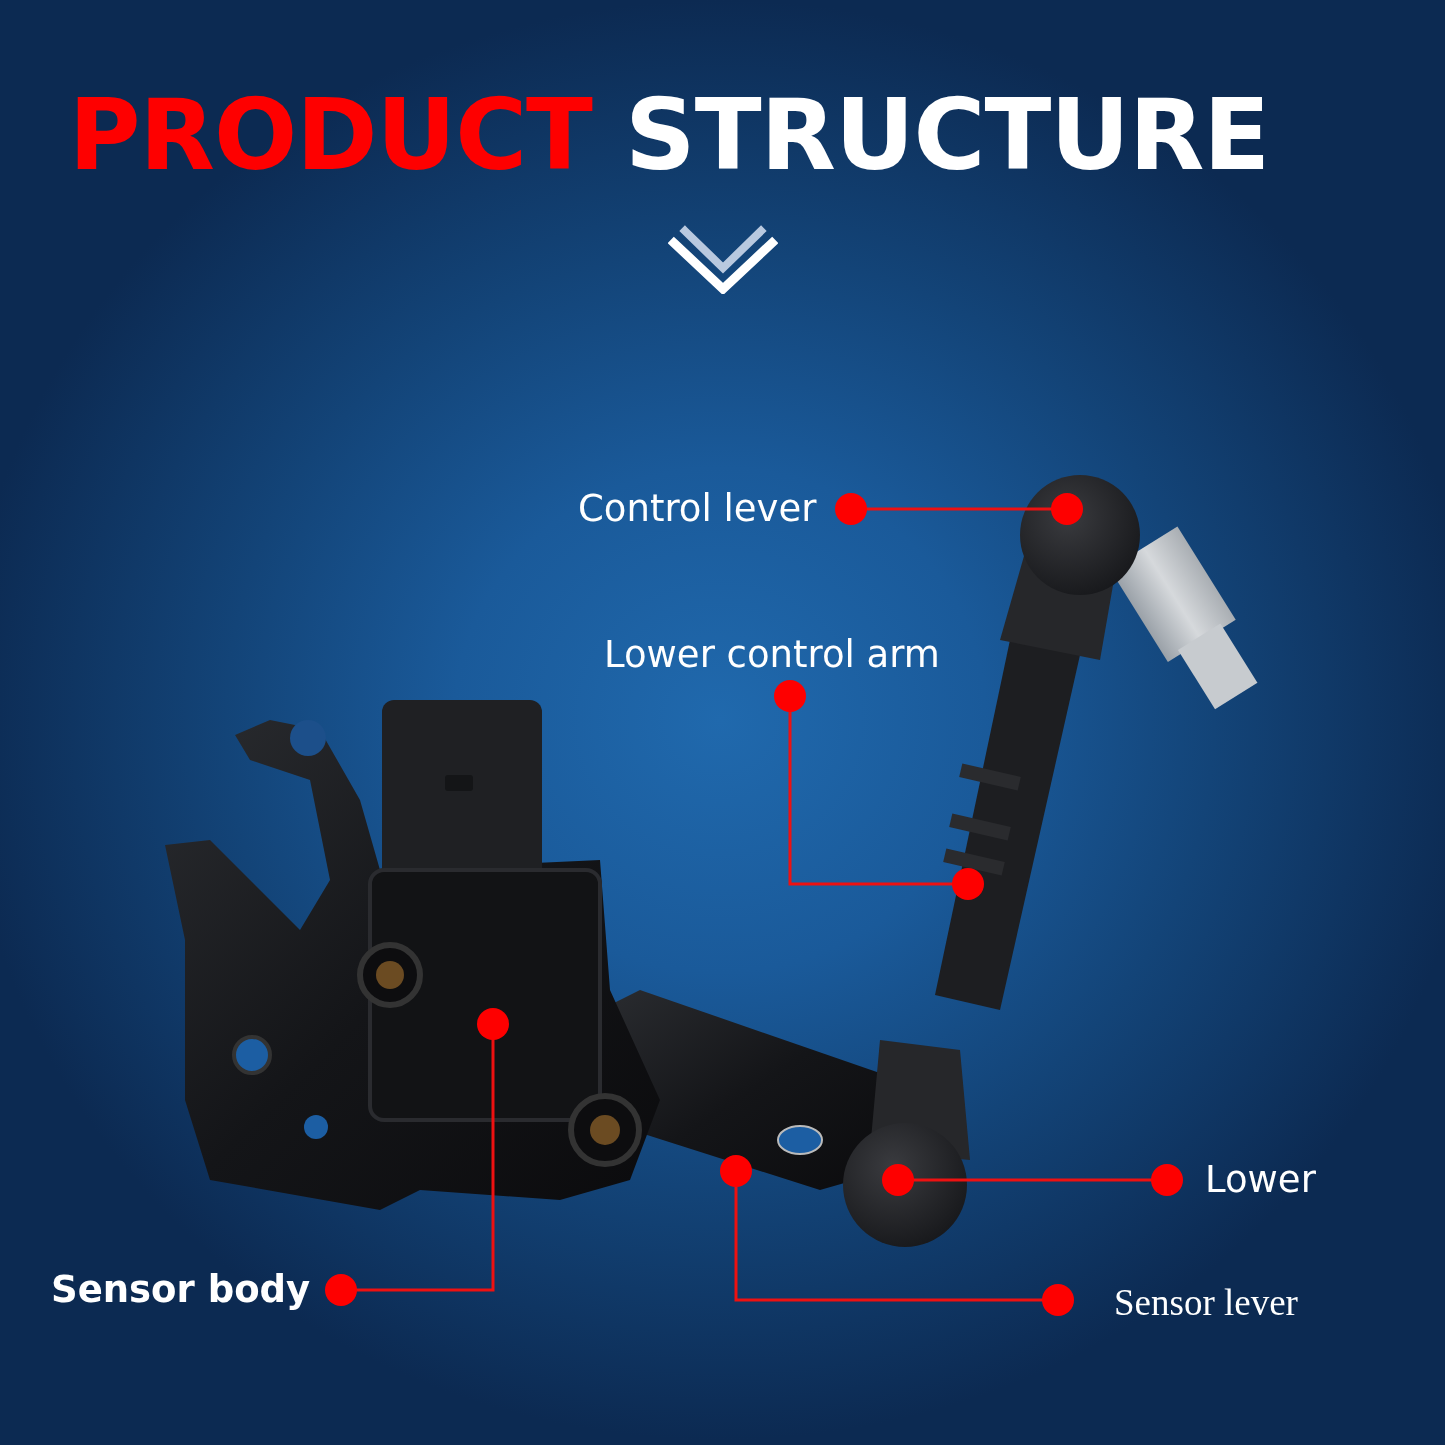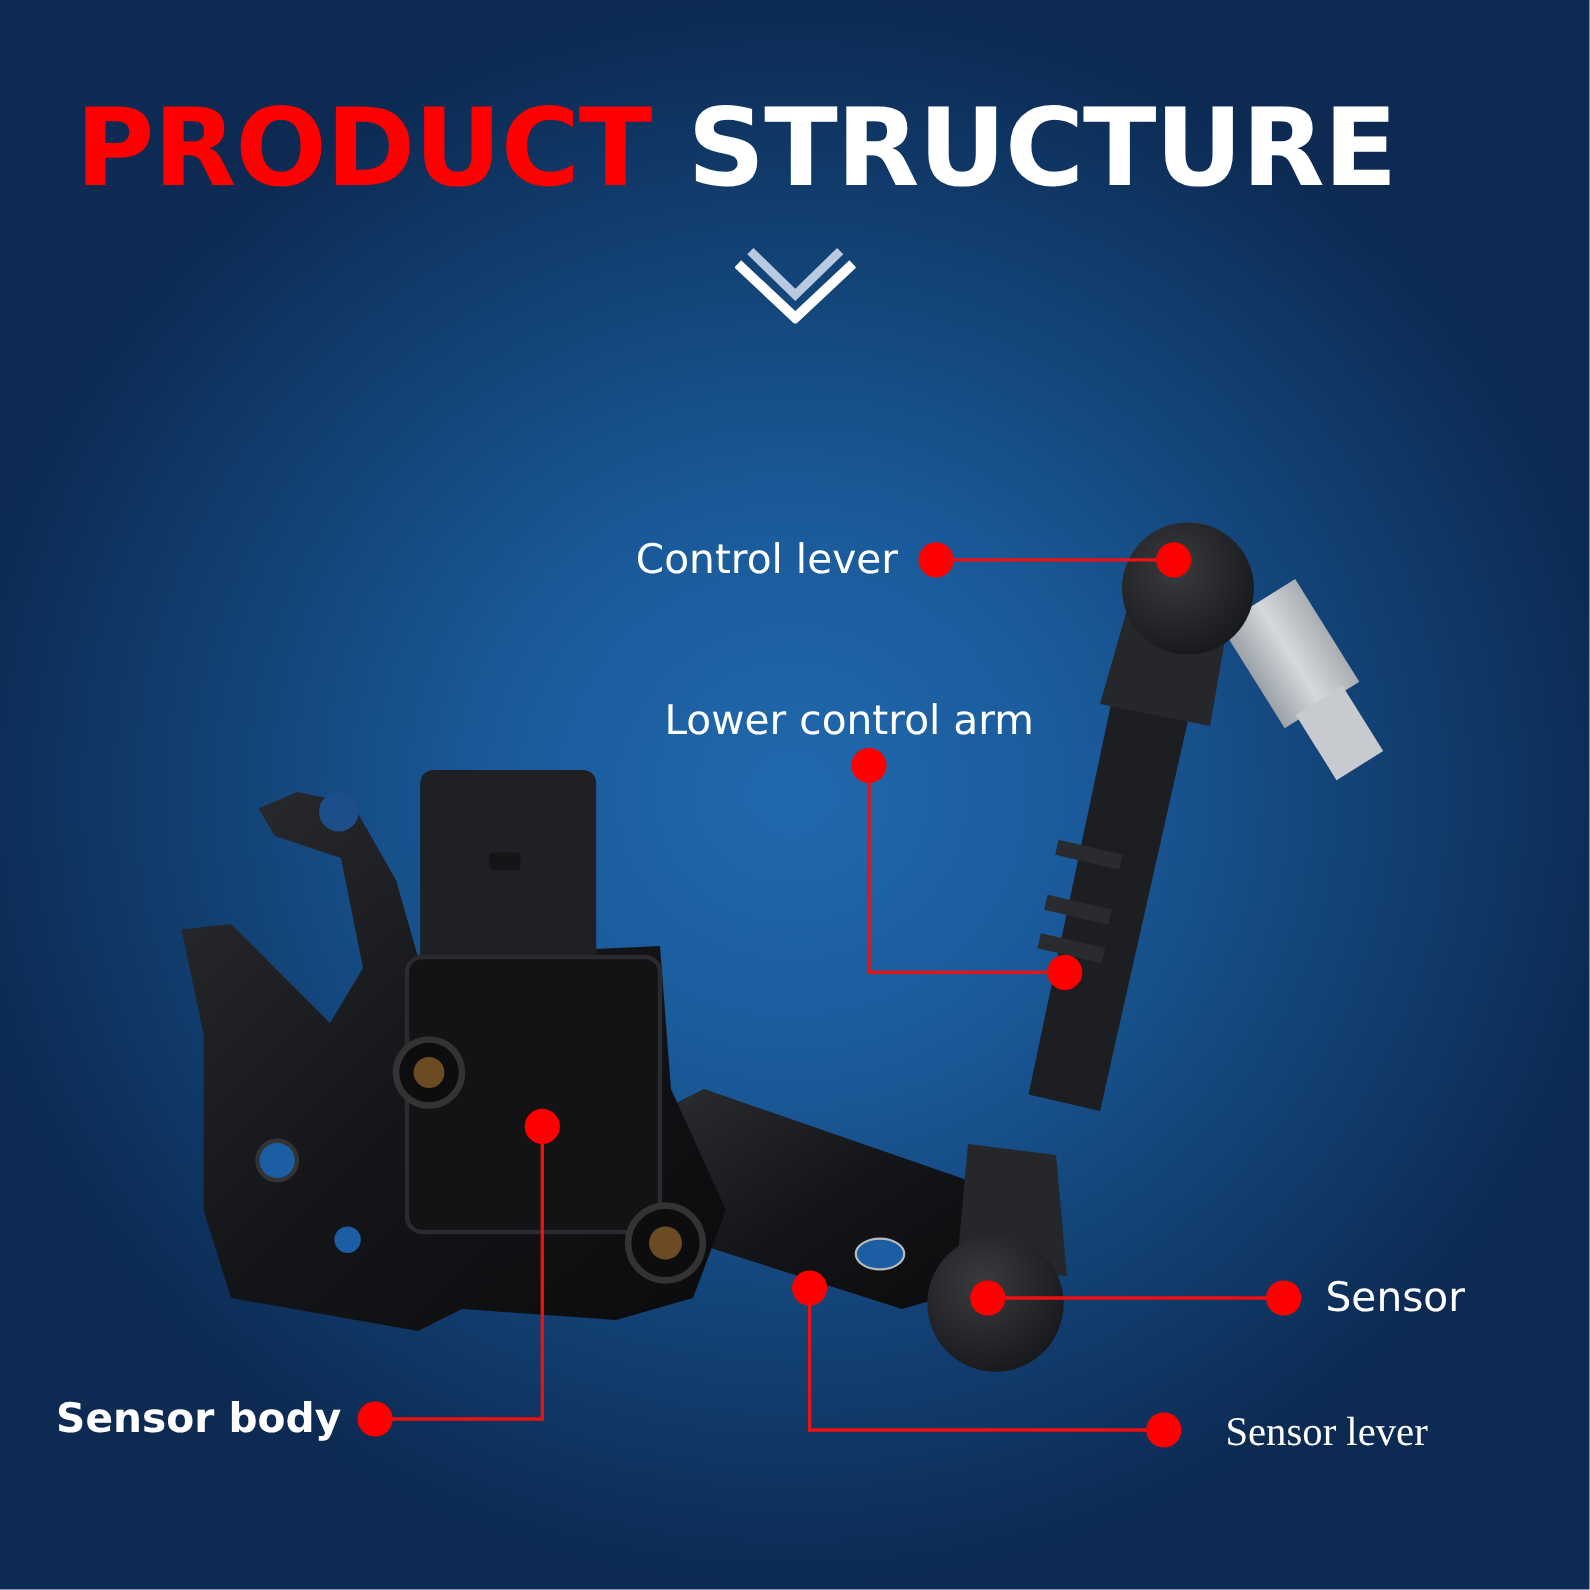--- a/index.html
+++ b/index.html
@@ -109,15 +109,15 @@
     <circle cx="898" cy="1180" r="16"></circle>
     <circle cx="1058" cy="1300" r="16"></circle>
     <circle cx="736" cy="1171" r="16"></circle>
     <circle cx="341" cy="1290" r="16"></circle>
     <circle cx="493" cy="1024" r="16"></circle>
   </g>
 </svg>
 
 <div class="label" style="left:578px; top:490px;">Control lever</div>
 <div class="label" style="left:604px; top:636px;">Lower control arm</div>
-<div class="label" style="left:1205px; top:1161px;">Sensor</div>
+<div class="label" style="left:1205px; top:1161px;">Lower</div>
 <div class="label" style="left:1114px; top:1284px;font-family:Liberation Serif, serif;">Sensor lever</div>
 <div class="label" style="left:51px; top:1271px;font-weight:bold;">Sensor body</div>
 
 </body></html>

